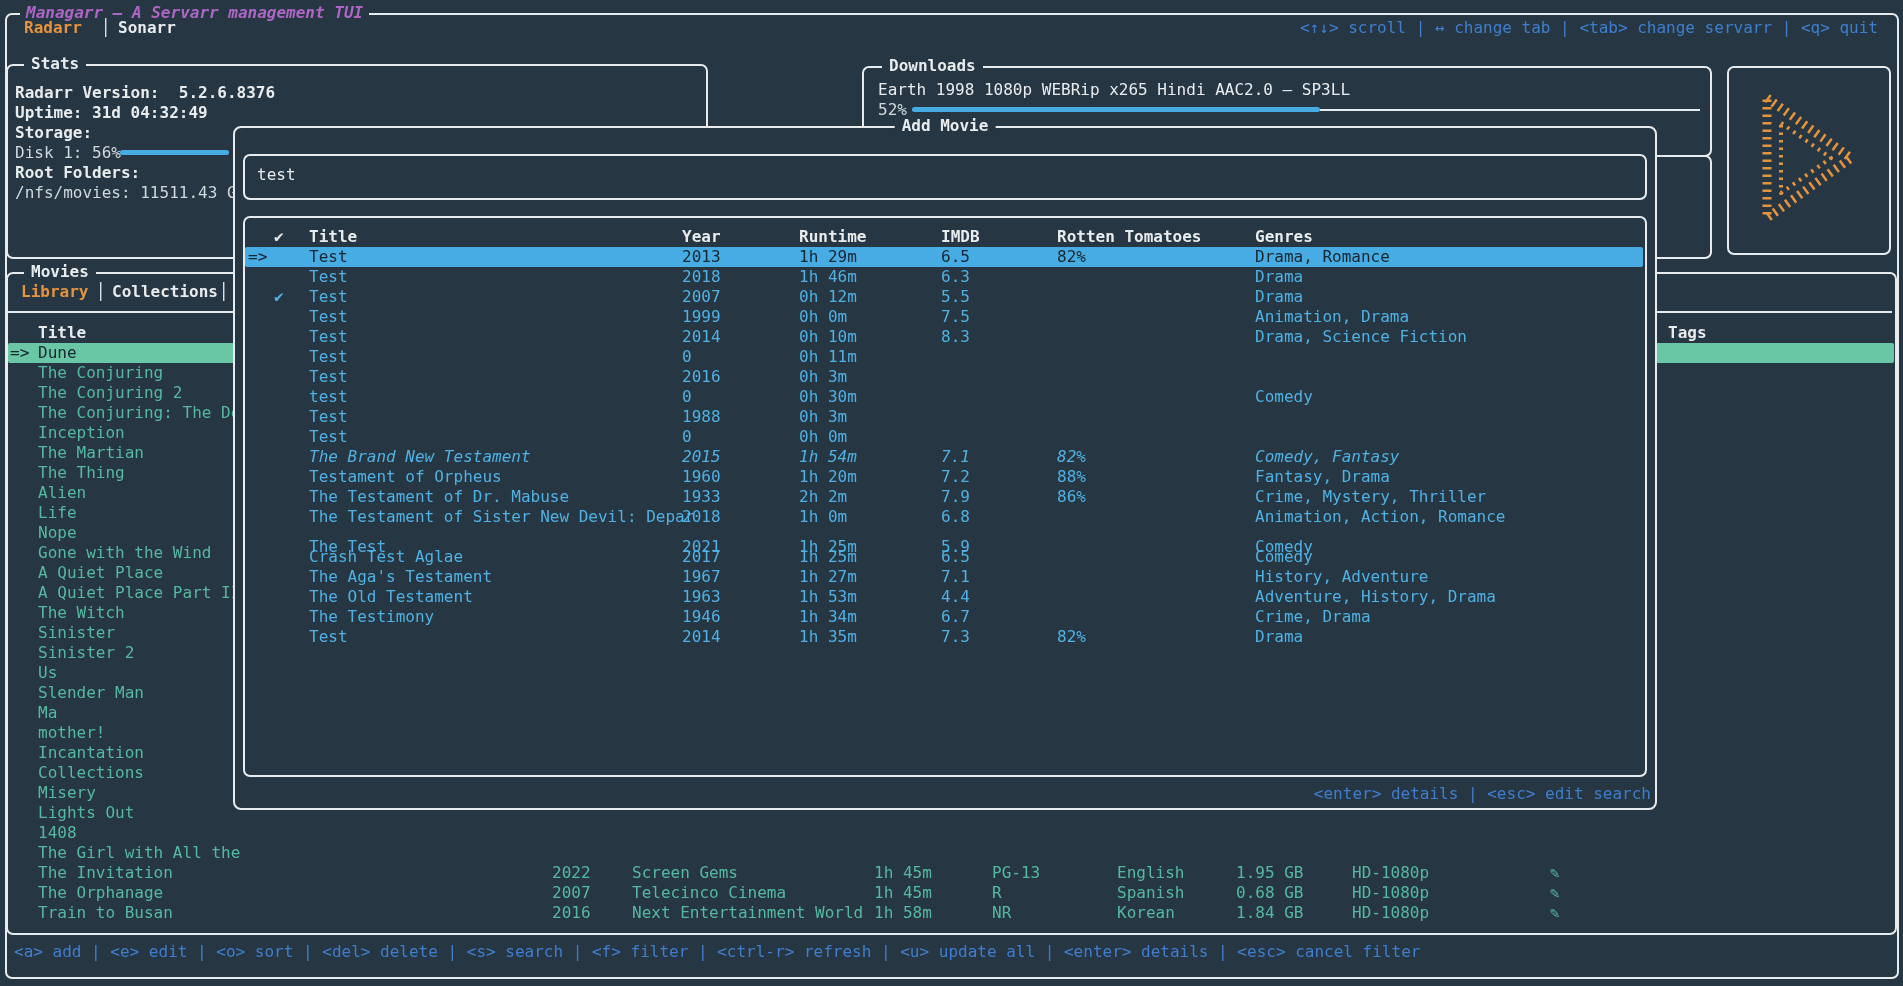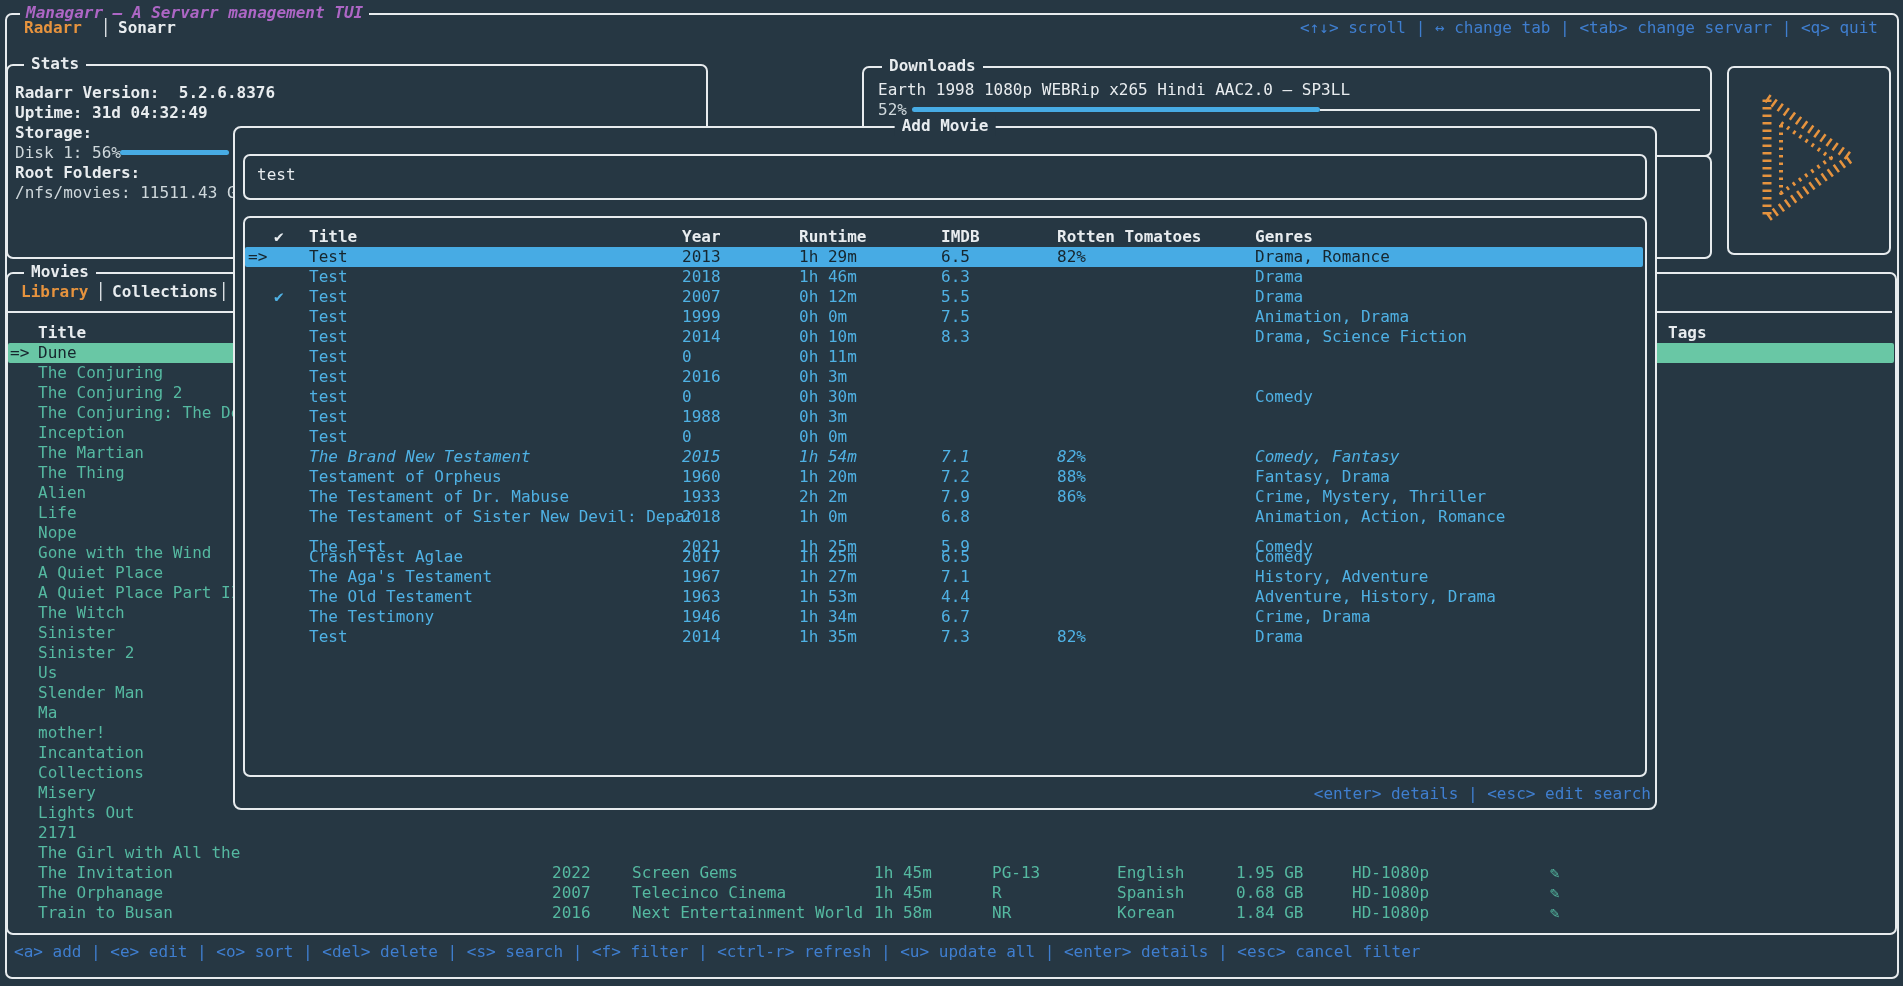--- a/index.html
+++ b/index.html
@@ -170,21 +170,21 @@
       <div class="mrow" style="top: 763px;">
         <span class="m-title">Collections</span>
       </div>
       <div class="mrow" style="top: 783px;">
         <span class="m-title">Misery</span>
       </div>
       <div class="mrow" style="top: 803px;">
         <span class="m-title">Lights Out</span>
       </div>
       <div class="mrow" style="top: 823px;">
-        <span class="m-title">2171</span>
+        <span class="m-title">1408</span>
       </div>
       <div class="mrow" style="top: 843px;">
         <span class="m-title">The Girl with All the</span>
       </div>
       <div class="mrow" style="top: 863px;">
         <span class="m-title">The Invitation</span>
         <span class="f-year teal">2022</span>
         <span class="f-studio teal">Screen Gems</span>
         <span class="f-runtime teal">1h 45m</span>
         <span class="f-cert teal">PG-13</span>

